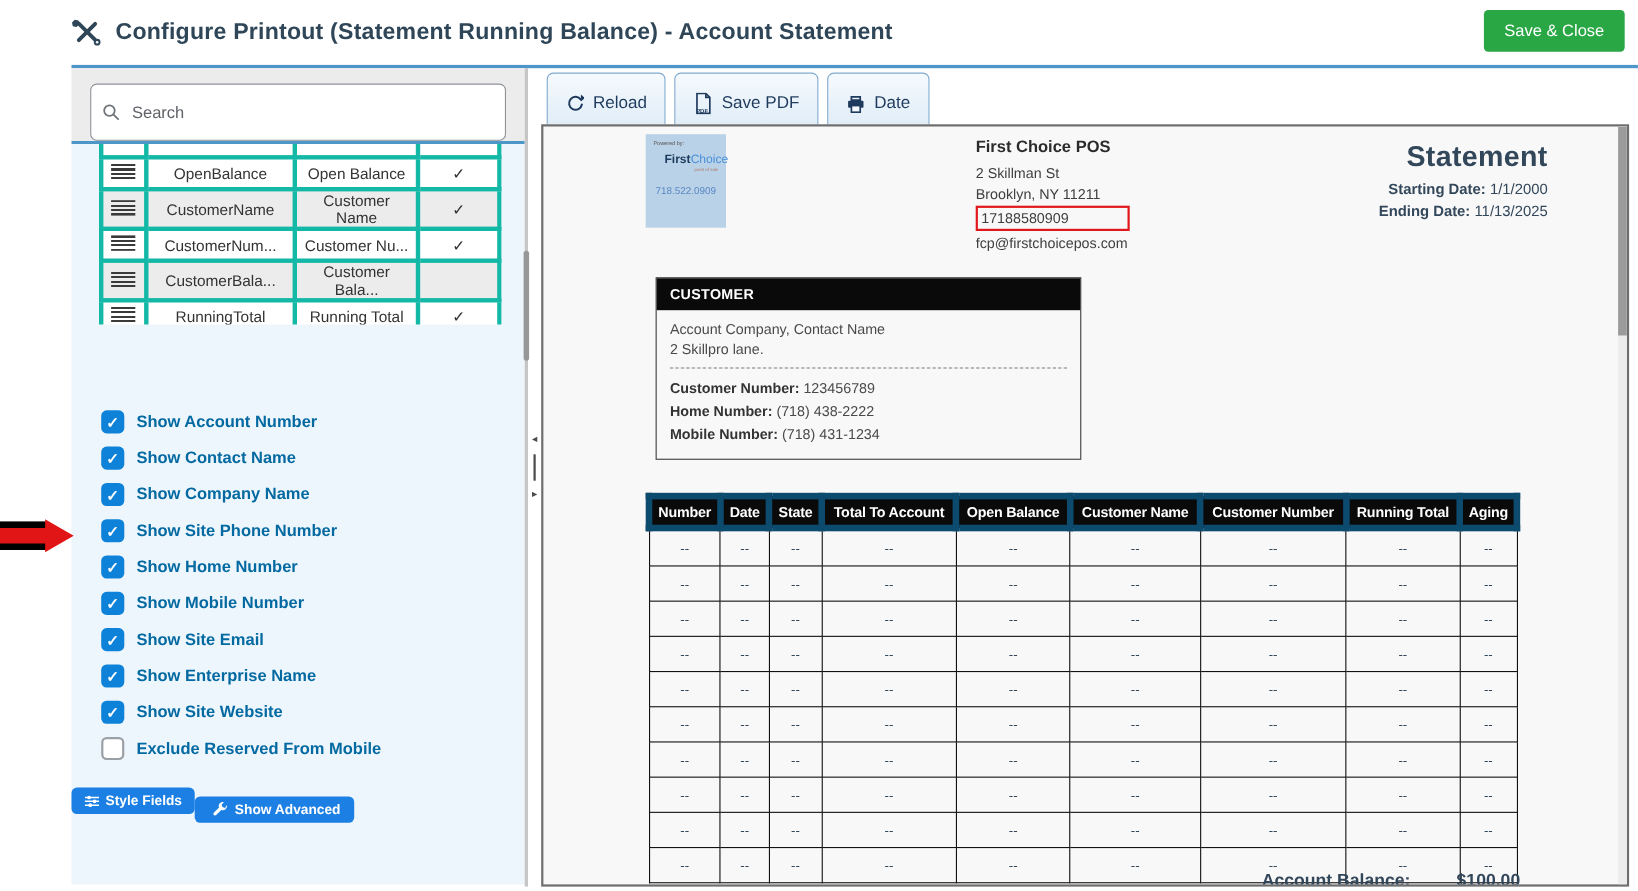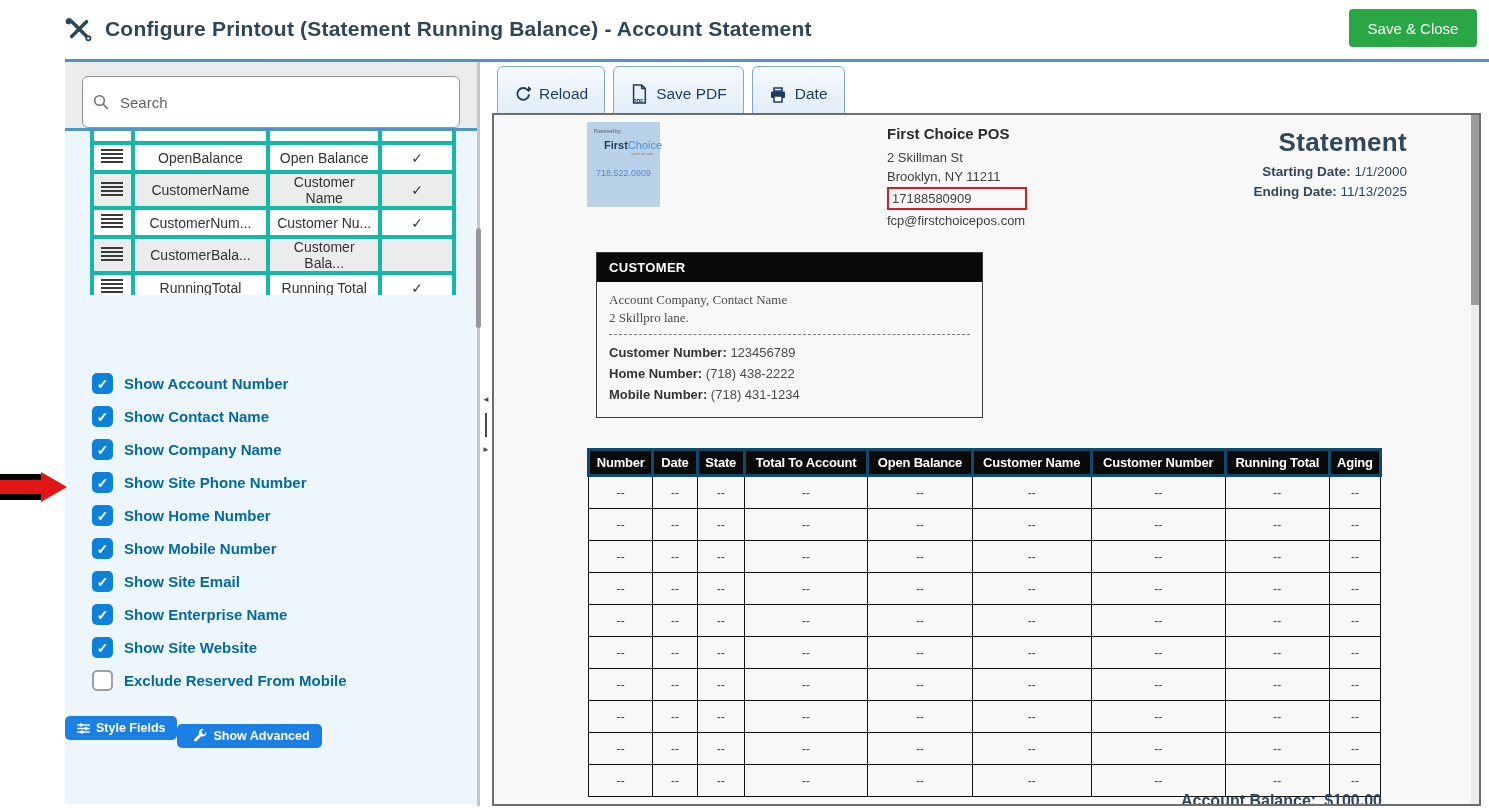--- a/index.html
+++ b/index.html
@@ -90,33 +90,33 @@
       width:140px;box-sizing:border-box;padding:0 3px;margin:1px 0;}
 
   .statement-block{position:absolute;right:72px;top:12px;text-align:right;color:#33475b;}
   .statement-title{font-size:26px;font-weight:bold;letter-spacing:.3px;margin-bottom:4px;}
   .statement-dates div{font-size:13.5px;line-height:20px;font-weight:bold;}
   .statement-dates span.val{font-weight:normal;}
 
   .customer-box{position:absolute;left:102px;top:137px;width:385px;border:1px solid #3c3c3c;}
   .customer-header{background:#0a0a0a;color:#fff;font-weight:bold;font-size:13px;padding:7px 12px;letter-spacing:.3px;}
   .customer-body{padding:9px 12px 12px;font-size:13px;color:#4a4a4a;}
-  .customer-line{line-height:18px;font-family:Liberation Serif, serif;}
+  .customer-line{line-height:18px;}
   .customer-sep{border-bottom:1px dashed #7a7a7a;margin:7px 0;}
   .customer-field{line-height:21px;}
   .customer-field b{color:#333;}
 
   table.preview-table{position:absolute;left:93px;top:333px;width:795px;border-collapse:collapse;}
   table.preview-table th{background:#0a0a0a;color:#fff;font-size:13px;font-weight:bold;
-      padding:4px 2px;border:3px solid #0c4a6e;letter-spacing:-.2px;white-space:nowrap;}
+      padding:4px 2px;border:6px solid #0c4a6e;letter-spacing:-.2px;white-space:nowrap;}
   table.preview-table td{border:1.6px solid #111;text-align:center;font-size:12px;color:#33475b;height:29px;}
 
   .preview-footer{position:absolute;left:93px;top:677px;width:795px;display:flex;justify-content:flex-end;
       font-size:16px;font-weight:bold;color:#33475b;}
-  .preview-footer .balance-label{margin-right:8px;}
+  .preview-footer .balance-label{margin-right:42px;}
 </style>
 </head>
 <body>
 
 <div class="app-header">
   <span class="title-icon">
     <svg viewBox="0 0 24 24" width="28" height="28">
       <g fill="#2e4657">
         <rect x="10.6" y="1.5" width="3" height="21" rx="1.5" transform="rotate(45 12 12)"></rect>
         <rect x="10.6" y="1.5" width="3" height="21" rx="1.5" transform="rotate(-45 12 12)"></rect>

